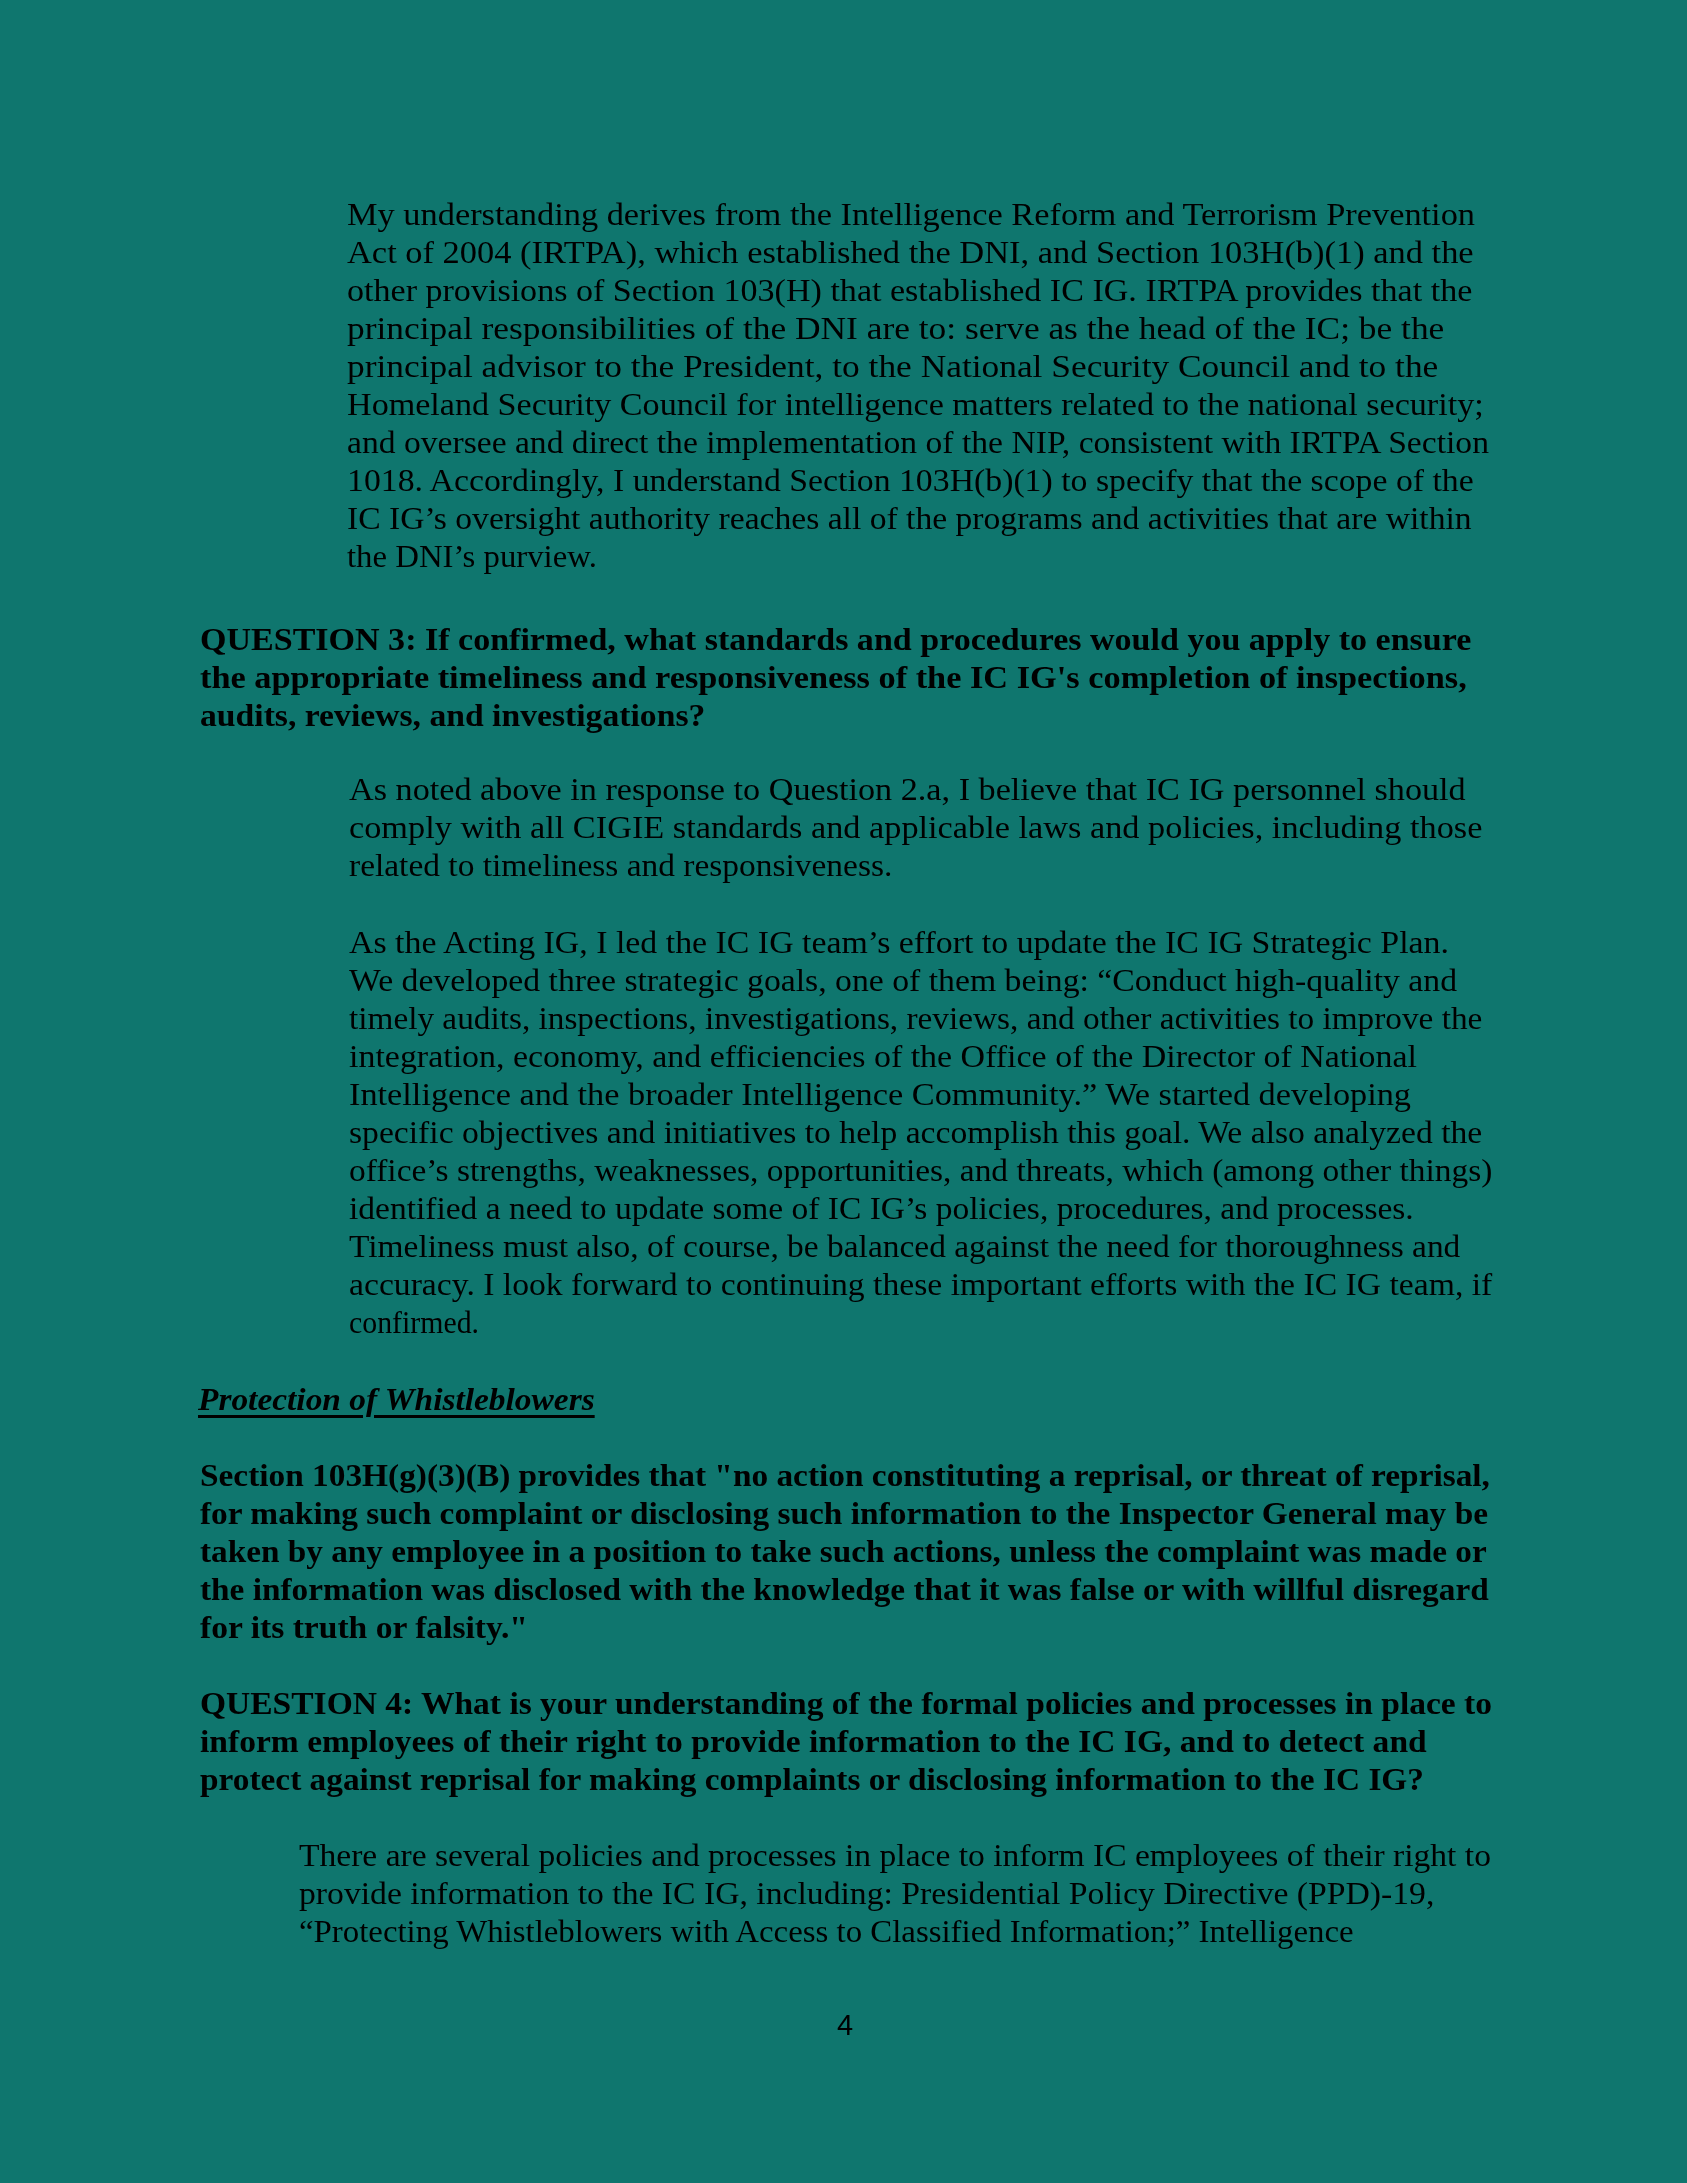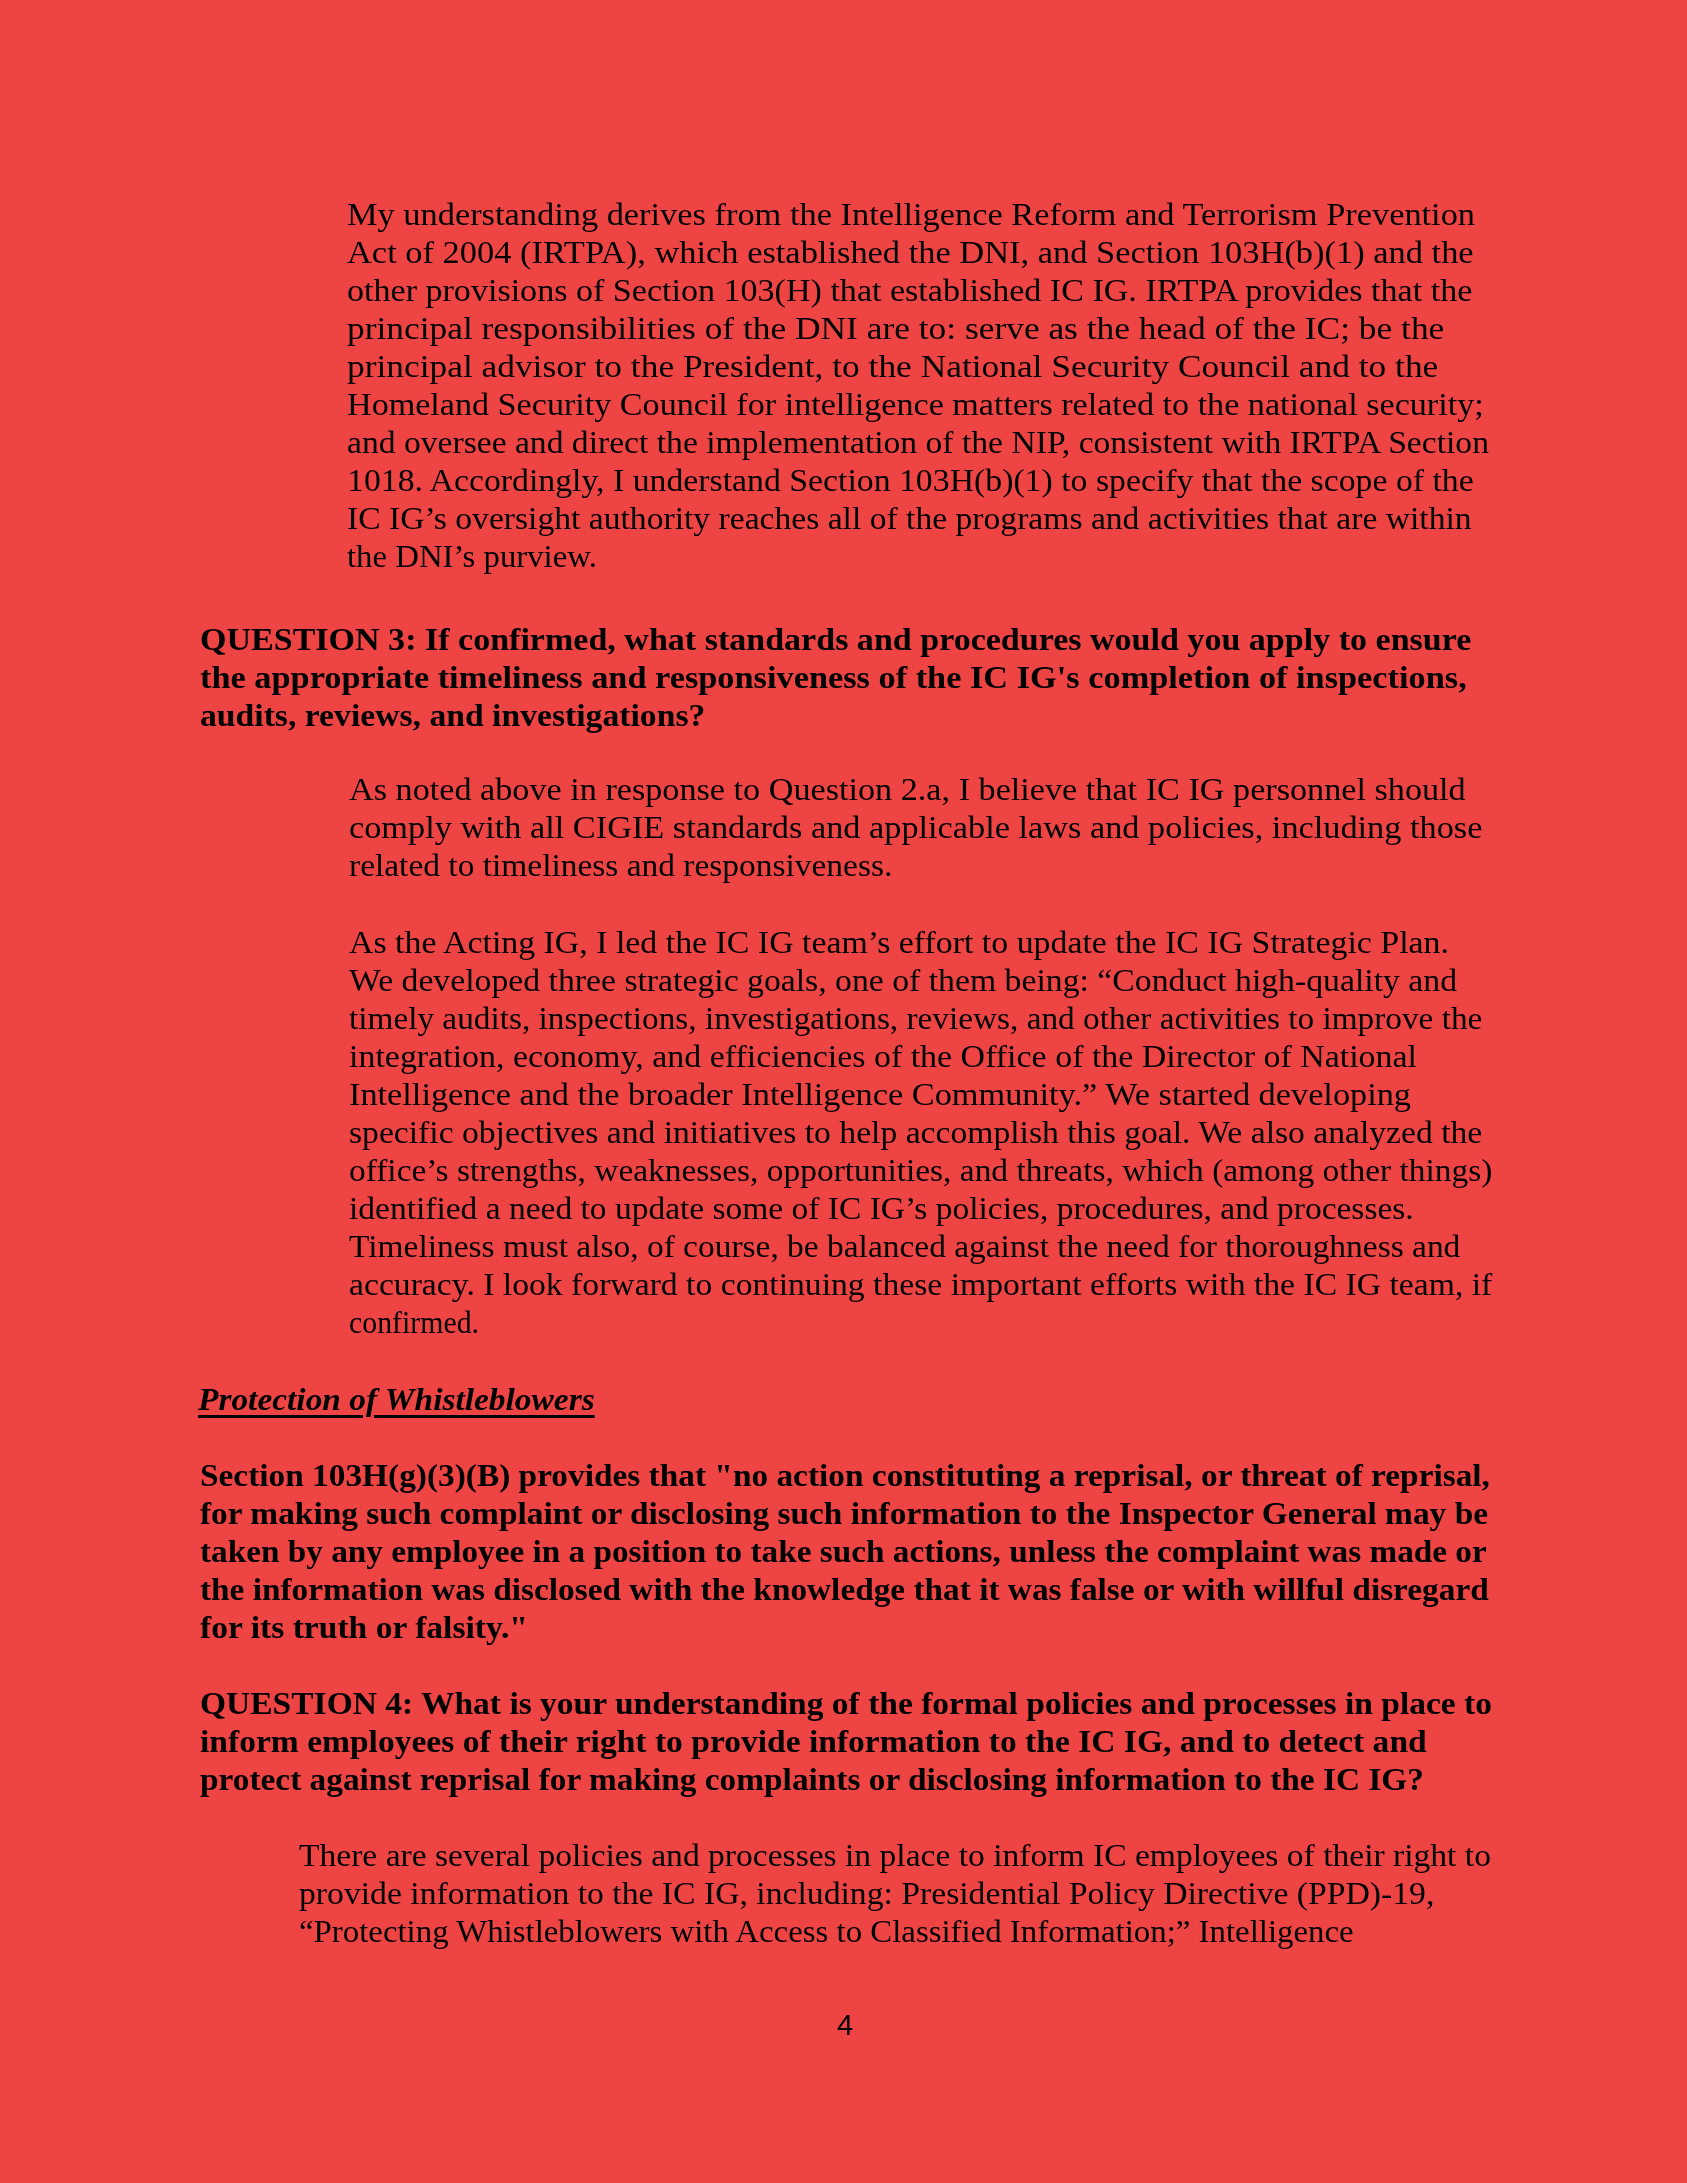--- a/index.html
+++ b/index.html
@@ -1,17 +1,17 @@
 <!DOCTYPE html>
 <html style="font-size:10.6px"><head>
 <meta charset="utf-8">
 <style>
   html, body { margin: 0; padding: 0; background: #ffffff; }
   body { width: 1687px; height: 2183px; position: relative; overflow: hidden; }
-  .page { position: absolute; left: 0; top: 0; width: 1687px; height: 2183px; background: #ef4444; color: #000000;
+  .page { position: absolute; left: 0; top: 0; width: 1687px; height: 2183px; background: #0f766e; color: #000000;
           font-family: "Liberation Serif", "DejaVu Serif", serif; }
   .ln { position: absolute; white-space: nowrap; font-size: 32px; line-height: 32px; height: 32px;
         transform-origin: 0 0; color: #000; }
   .b { font-weight: bold; }
   .hd { font-weight: bold; font-style: italic; text-decoration: underline; text-decoration-thickness: 2.6px; text-underline-offset: 5.3px; }
   .pgnum { position: absolute; font-family: "Liberation Sans", "DejaVu Sans", sans-serif; font-size: 29px; line-height: 29px; }
 </style>
 </head>
 <body>
 

